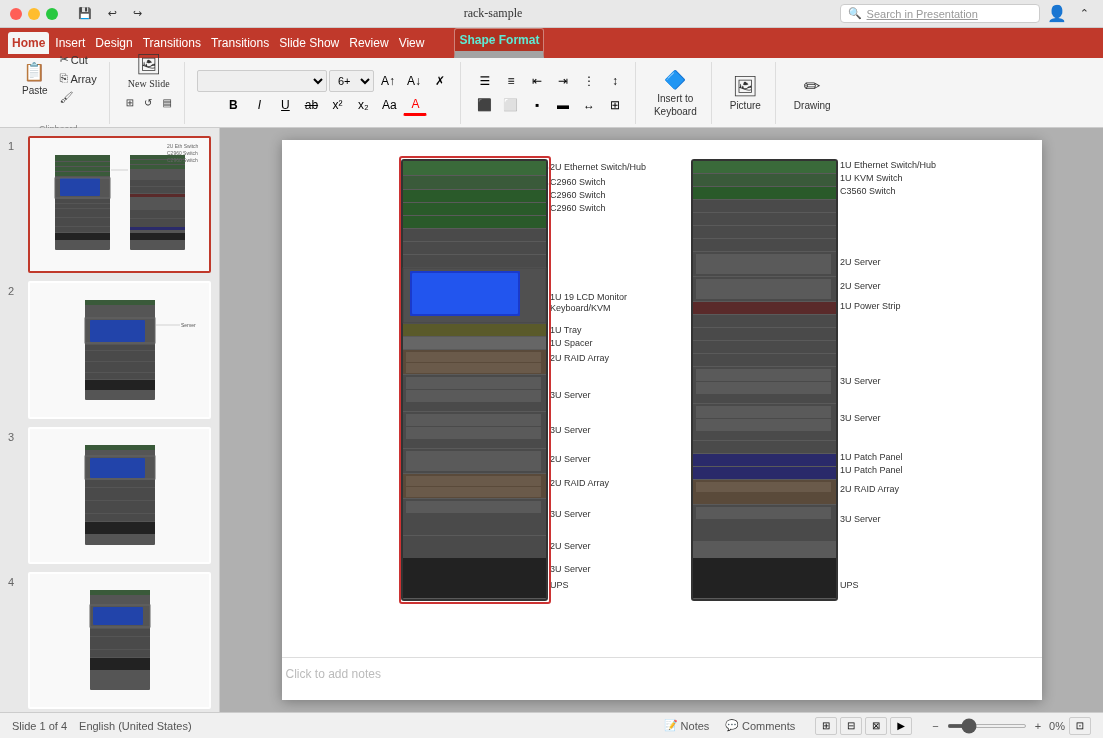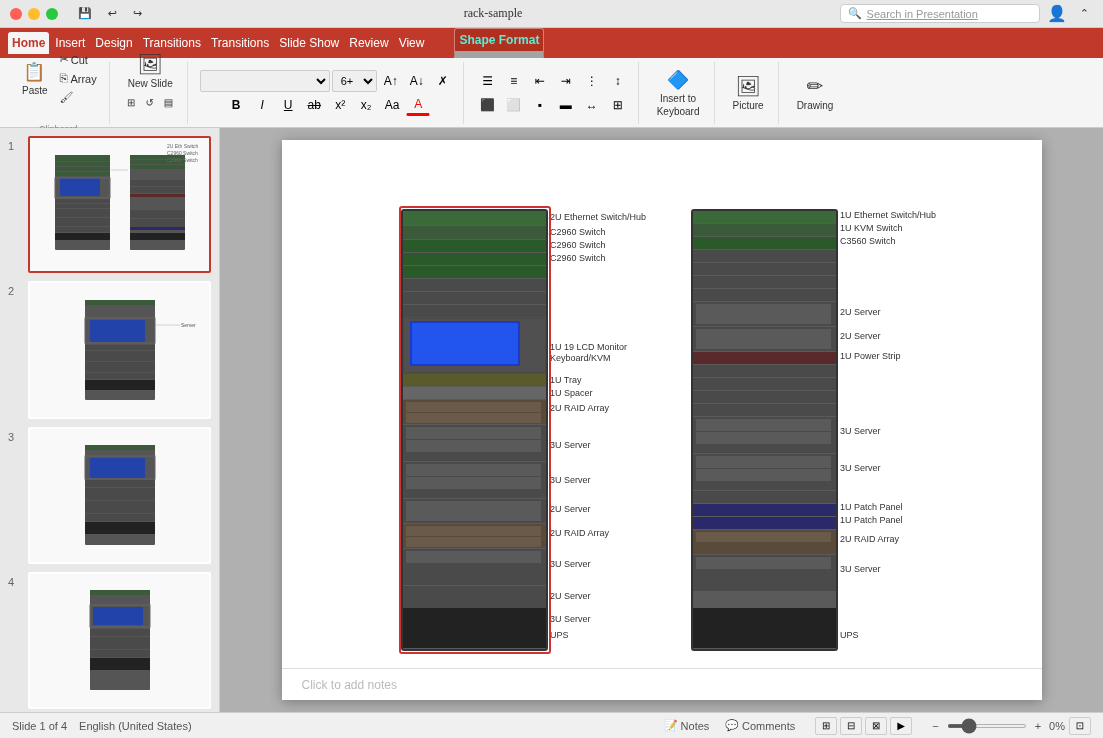--- a/index.html
+++ b/index.html
@@ -198,37 +198,37 @@
       overflow: hidden;
       position: relative;
     }
     #slide-canvas {
       background: #fff;
       width: 760px;
       height: 560px;
       position: relative;
       box-shadow: 0 2px 12px rgba(0,0,0,0.3);
       display: flex;
-      align-items: flex-end;
+      align-items: flex-start;
       justify-content: center;
       overflow: hidden;
     }
 
     
     #click-to-add-notes {
       position: absolute;
-      bottom: 0;
+      bottom: 11px;
       left: 0;
       right: 0;
       height: 32px;
       background: #fff;
       border-top: 1px solid #ddd;
       display: flex;
       align-items: center;
-      padding-left: 20px;
+      padding-left: 4px;
       color: #aaa;
       font-size: 12px;
     }
 
     
     #status-bar {
       height: 26px;
       background: #f0f0f0;
       border-top: 1px solid #ccc;
       display: flex;
@@ -326,21 +326,21 @@
             <span>🖌</span>
           </button>
         </div>
       </div>
       <span class="toolbar-group-label">Clipboard</span>
     </div>
 
     <div class="toolbar-group">
       <button class="toolbar-btn large" style="flex-direction:column;align-items:center;">
         <span style="font-size:20px;">🖼</span>
-        <span style="font-size:10px;">New Slide</span>
+        <span style="font-size:10px;font-family:Liberation Serif, serif;">New Slide</span>
       </button>
       <div style="display:flex;gap:2px;align-items:center;">
         <button class="toolbar-btn" style="font-size:10px;">⊞</button>
         <button class="toolbar-btn" style="font-size:10px;">↺</button>
         <button class="toolbar-btn" style="font-size:10px;">▤</button>
       </div>
       <span class="toolbar-group-label">Slides</span>
     </div>
 
     <div class="toolbar-group">

